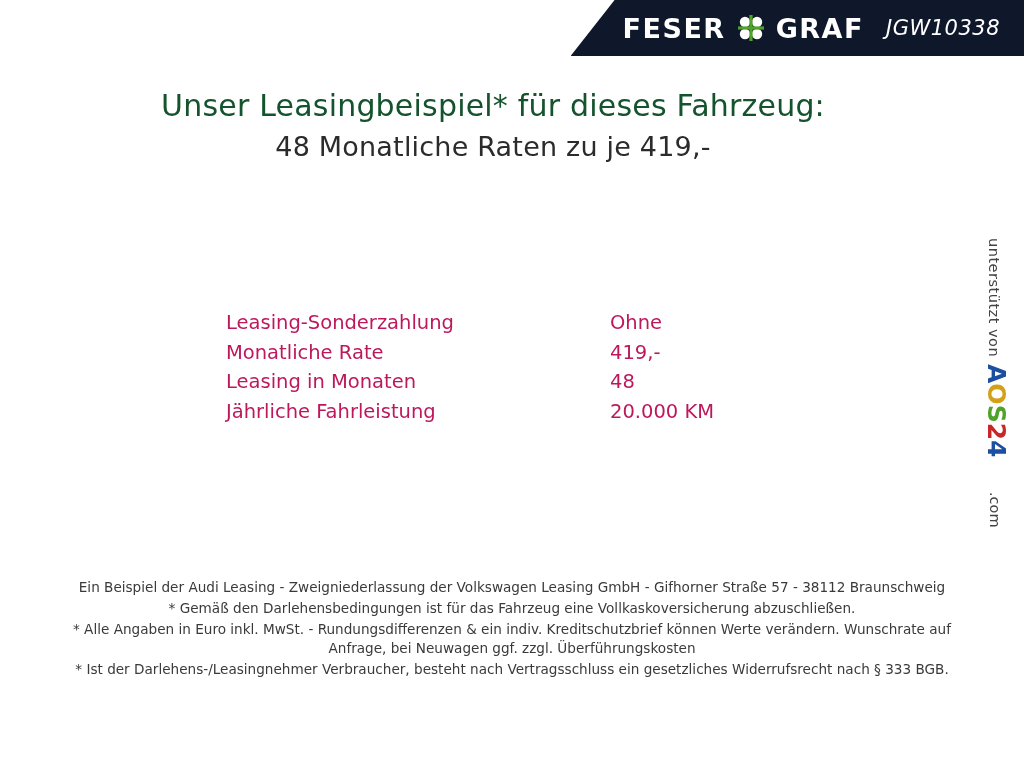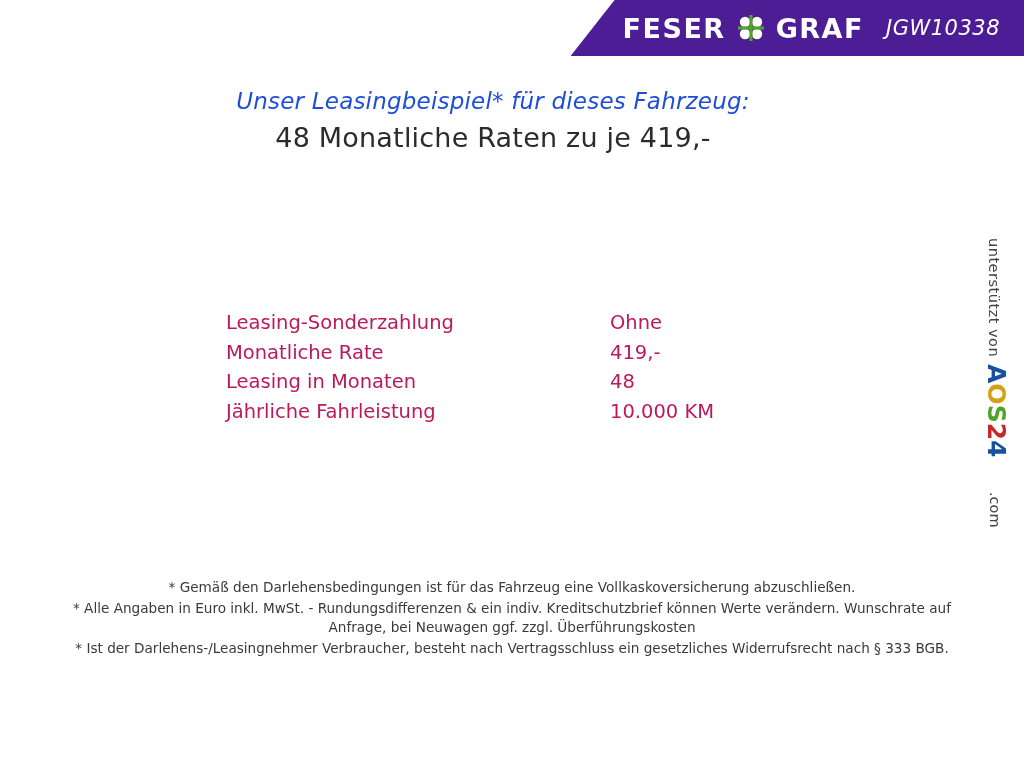--- a/index.html
+++ b/index.html
@@ -22,21 +22,21 @@
     top: 0;
     left: 0;
     width: 100%;
     height: 62px;
   }
   .header-banner {
     position: absolute;
     top: 0;
     right: 0;
     height: 56px;
-    background: #4c1d95;
+    background: #0f172a;
     display: flex;
     align-items: center;
     padding-left: 52px;
     padding-right: 24px;
     
     clip-path: polygon(44px 0, 100% 0, 100% 100%, 0 100%);
   }
   .brand {
     display: flex;
     align-items: center;
@@ -65,24 +65,23 @@
 
   
   .title-block {
     position: absolute;
     top: 88px;
     left: 0;
     width: 986px;
     text-align: center;
   }
   .title-line1 {
-    font-size: 23px;
-    color: #1d4ed8;
+    font-size: 30px;
+    color: #14532d;
     letter-spacing: 0.2px;
-    font-style: italic;
   }
   .title-line2 {
     font-size: 27px;
     color: #2b2b2b;
     margin-top: 8px;
     letter-spacing: 0.2px;
   }
 
   
   .details {
@@ -206,31 +205,32 @@
       <tr>
         <td class="label">Monatliche Rate</td>
         <td class="value">419,-</td>
       </tr>
       <tr>
         <td class="label">Leasing in Monaten</td>
         <td class="value">48</td>
       </tr>
       <tr>
         <td class="label">Jährliche Fahrleistung</td>
-        <td class="value">10.000 KM</td>
+        <td class="value">20.000 KM</td>
       </tr>
     </tbody>
   </table>
 </div>
 
 <div class="sponsor">
   <div class="sponsor-text">unterstützt von</div>
   <div class="sponsor-logo">
     <span class="l1">A</span><span class="l2">O</span><span class="l3">S</span><span class="l4">2</span><span class="l5">4</span>
   </div>
   <div class="sponsor-tld">.com</div>
 </div>
 
 <div class="footnotes">
+  <p>Ein Beispiel der Audi Leasing - Zweigniederlassung der Volkswagen Leasing GmbH - Gifhorner Straße 57 - 38112 Braunschweig</p>
   <p>* Gemäß den Darlehensbedingungen ist für das Fahrzeug eine Vollkaskoversicherung abzuschließen.</p>
   <p>* Alle Angaben in Euro inkl. MwSt. - Rundungsdifferenzen &amp; ein indiv. Kreditschutzbrief können Werte verändern. Wunschrate auf Anfrage, bei Neuwagen ggf. zzgl. Überführungskosten</p>
   <p>* Ist der Darlehens-/Leasingnehmer Verbraucher, besteht nach Vertragsschluss ein gesetzliches Widerrufsrecht nach § 333 BGB.</p>
 </div>
 
 </body></html>

